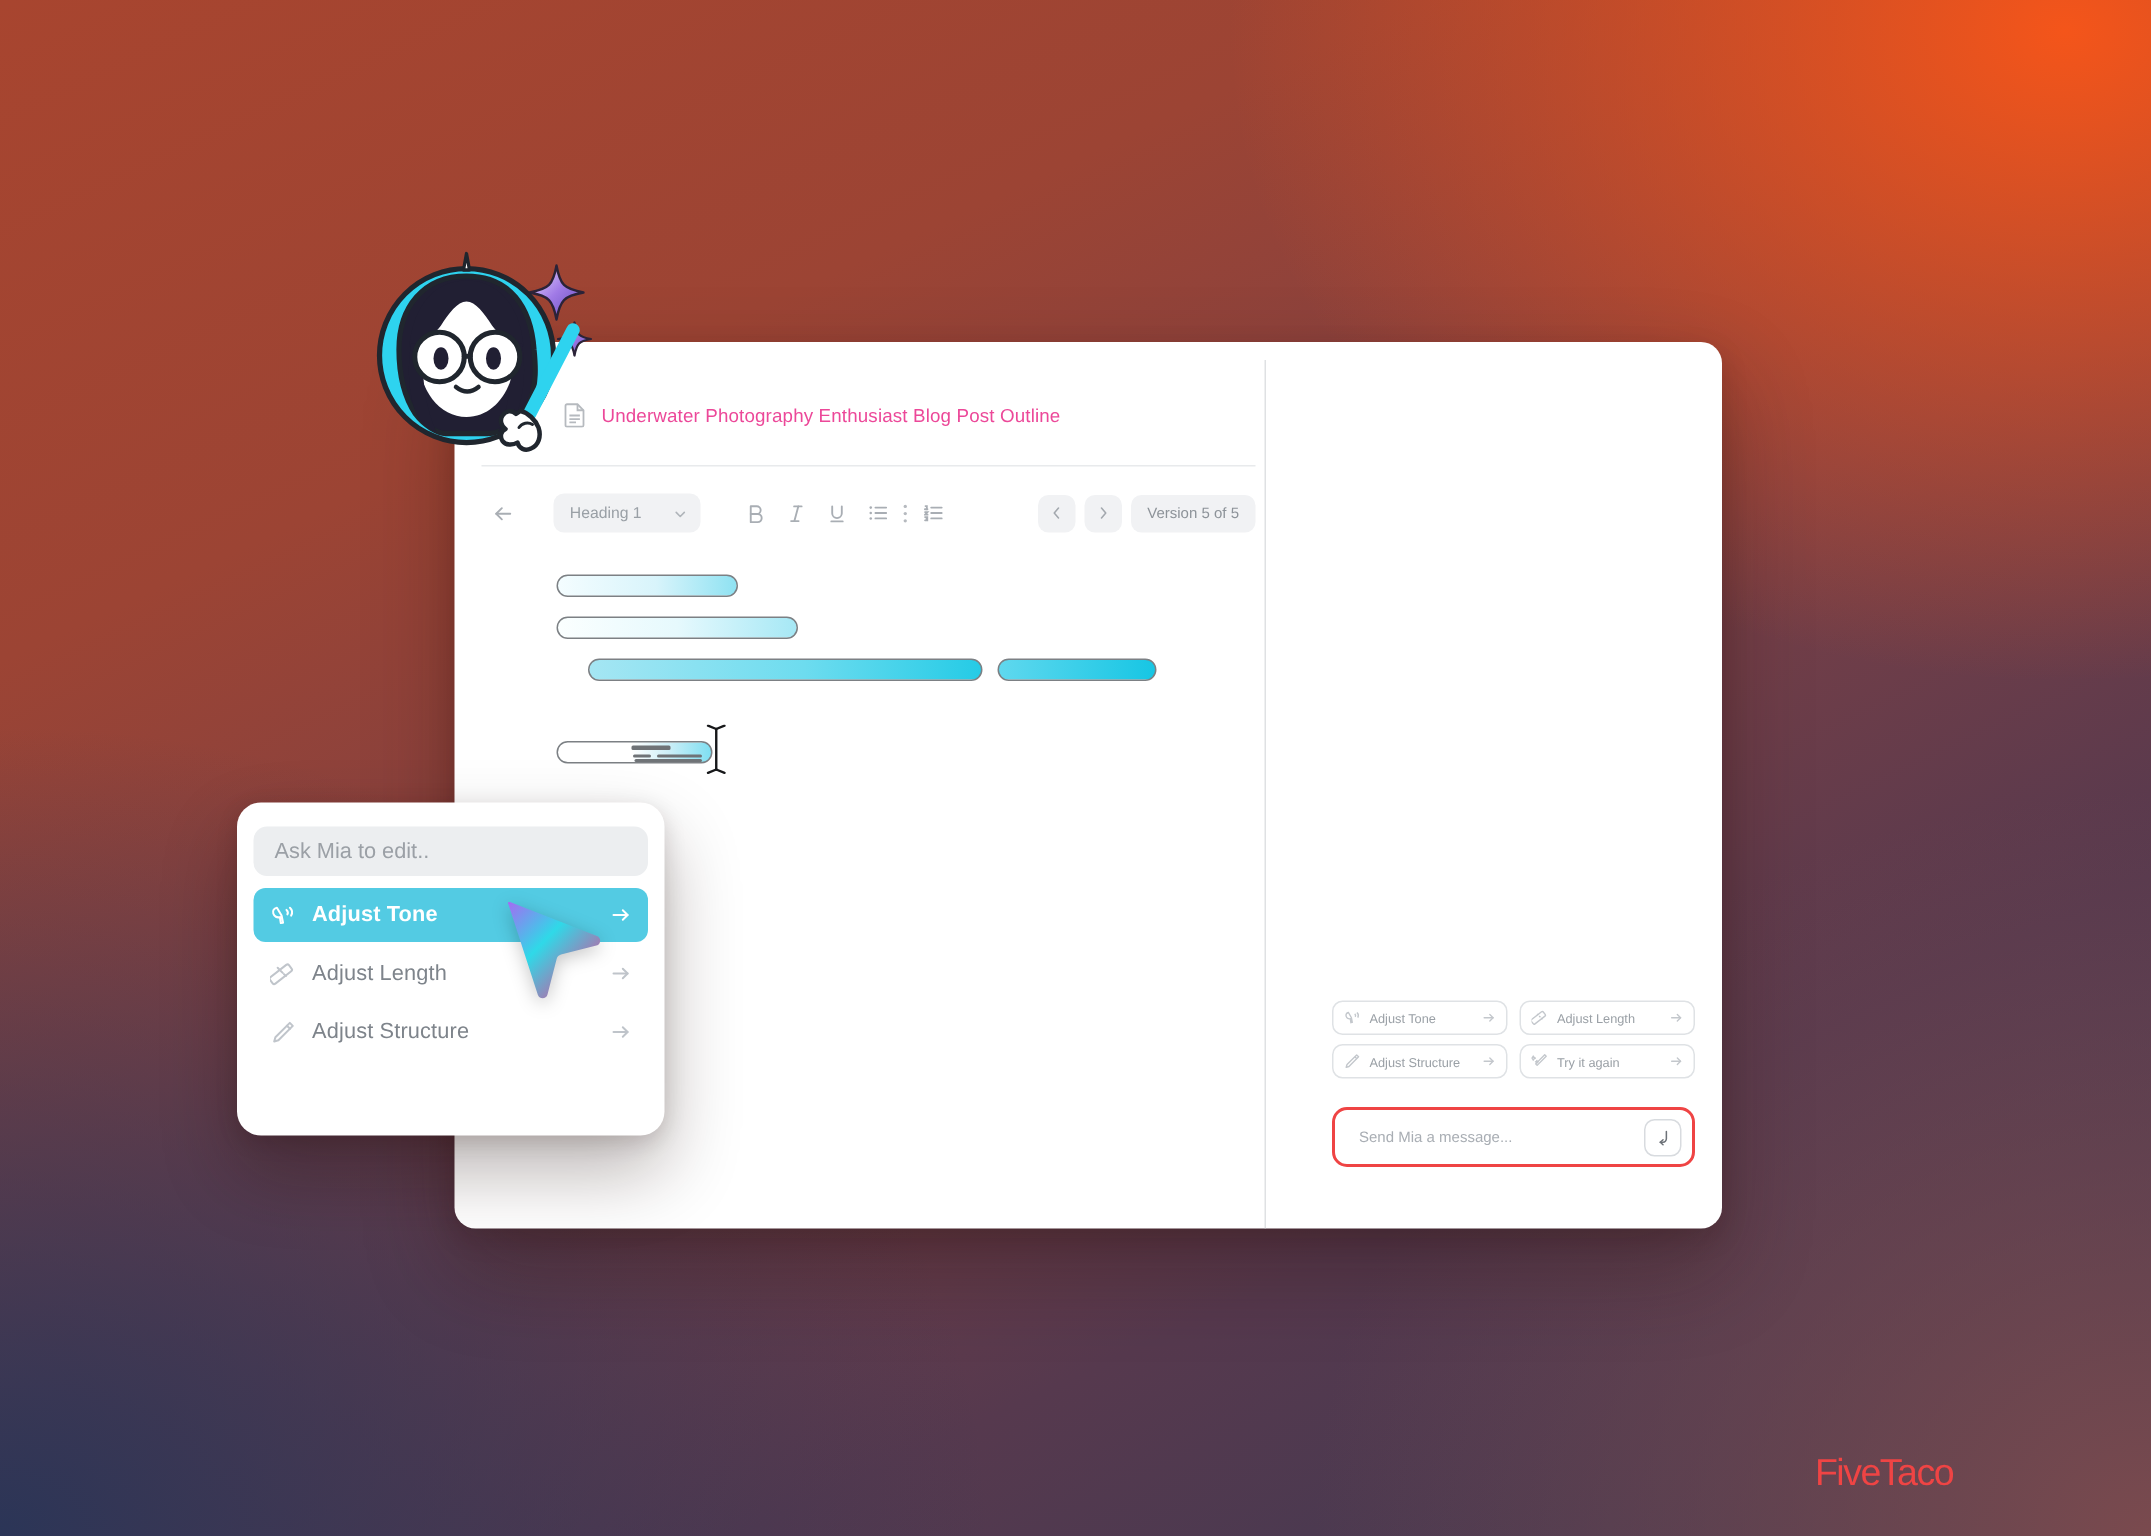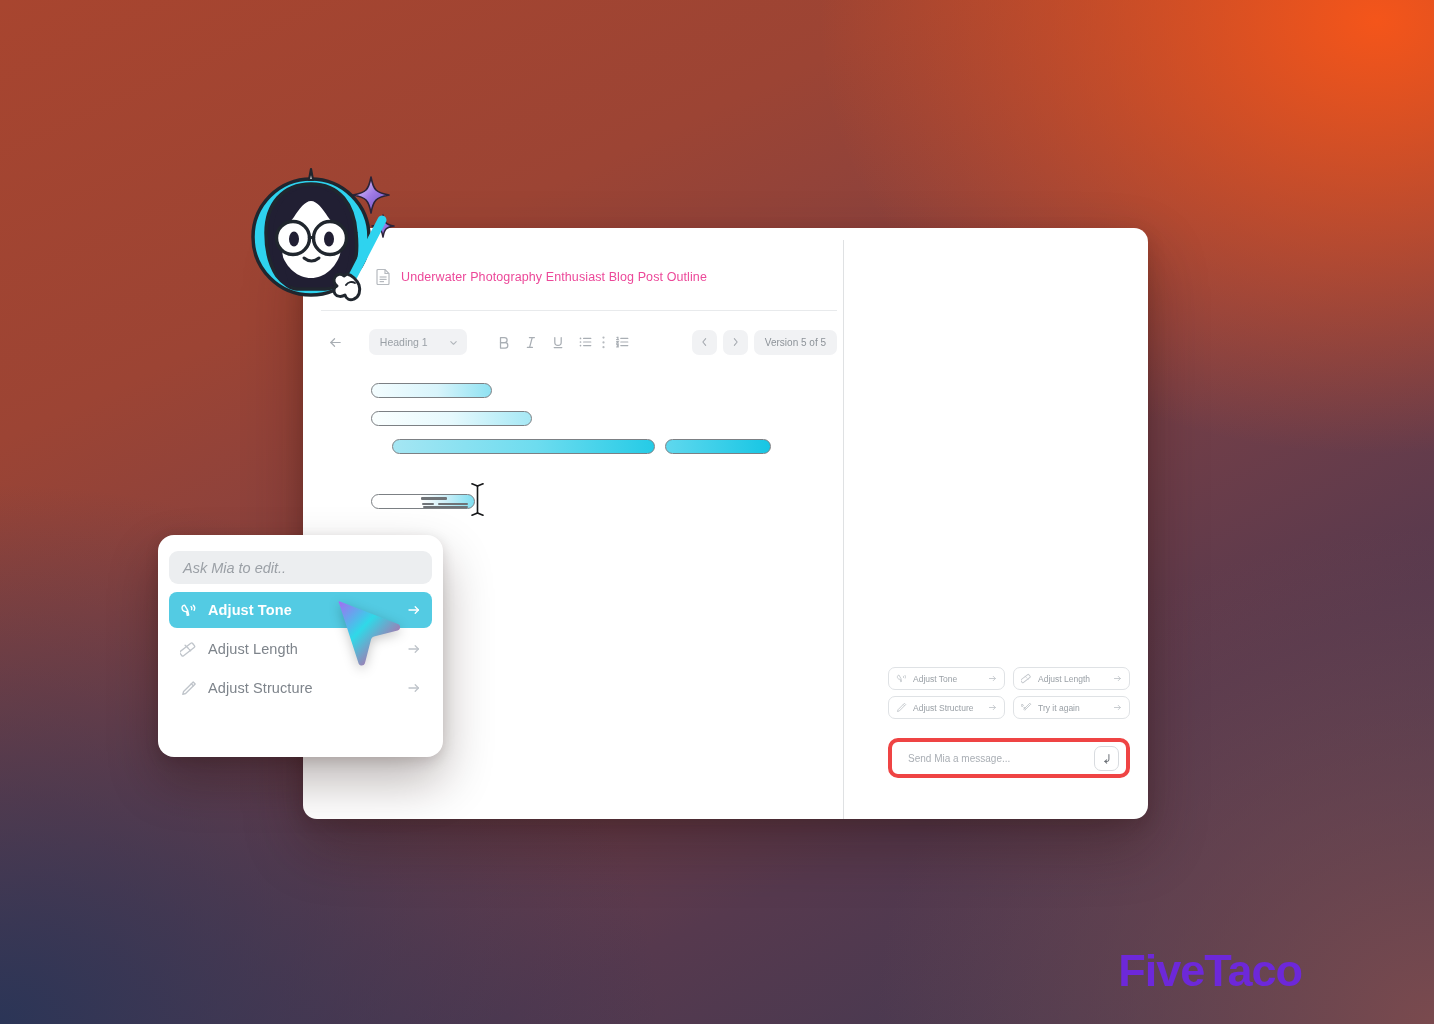--- a/index.html
+++ b/index.html
@@ -70,57 +70,57 @@
 
   
   .chips{ position:absolute; left:44px; bottom:100px; width:242px;
           display:grid; grid-template-columns:1fr 1fr; gap:6px 8px; }
   .chip{ height:23px; border:1px solid #dfe2e5; border-radius:7px;
          display:flex; align-items:center; gap:6px; padding:0 7px; background:#fff; }
   .chip .ci{ width:11px; height:11px; flex:none; color:#c3c7cc; display:flex; }
   .chip .ct{ font-size:8.5px; color:#9aa0a6; white-space:nowrap; }
   .chip .ca{ margin-left:auto; color:#c3c7cc; display:flex; }
   .composer{ position:absolute; left:44px; bottom:41px; width:242px; height:40px;
-             border:4px solid #ef4444; border-radius:10px; background:#fff;
+             border:2px solid #ef4444; border-radius:10px; background:#fff;
              display:flex; align-items:center; padding:0 7px 0 16px; }
   .composer .ph{ font-size:10px; color:#a9aeb4; }
   .send-btn{ margin-left:auto; width:25px; height:25px; border:1px solid #d8dbdf;
              border-radius:7px; display:flex; align-items:center; justify-content:center; color:#6d7278; }
 
   
   .menu{
     position:absolute; left:158px; top:535px; width:285px; height:222px;
     background:#fff; border-radius:16px;
     box-shadow:0 24px 50px rgba(30,10,8,.30), 0 4px 14px rgba(30,10,8,.14);
     padding:16px 11px 0 11px;
   }
   .menu-search{ height:33px; background:#eceef0; border-radius:9px;
-                display:flex; align-items:center; padding:0 14px; margin-bottom:8px;font-style:italic; }
+                display:flex; align-items:center; padding:0 14px; margin-bottom:8px; }
   .menu-search .ph{ font-size:14.5px; color:#9ba0a6; }
   .menu-item{ height:36px; border-radius:8px; display:flex; align-items:center;
               gap:11px; padding:0 11px 0 11px; margin-bottom:3px; }
   .menu-item.active{ background:#53cbe3; }
   .menu-item .mi{ width:17px; height:17px; flex:none; display:flex;
                   align-items:center; justify-content:center; color:#c0c5cb; }
   .menu-item.active .mi{ color:#ffffff; }
   .menu-item .mt{ font-size:14.5px; color:#7e848b; letter-spacing:.1px; }
   .menu-item.active .mt{ color:#ffffff; font-weight:bold; }
   .menu-item .ma{ margin-left:auto; color:#bfc4ca; display:flex; }
   .menu-item.active .ma{ color:#ffffff; }
 
   
   .cursor{ position:absolute; left:336px; top:601px; width:68px; height:66px;
            filter:drop-shadow(0 3px 6px rgba(0,0,0,.22)); pointer-events:none; }
 
   
   .mascot{ position:absolute; left:249px; top:163px; width:160px; height:152px; }
 
   
-  .logo{ position:absolute; right:132px; bottom:27px; font-size:45px; font-weight:bold;
-         color:#6d28d9; letter-spacing:-1px; }
+  .logo{ position:absolute; right:132px; bottom:27px; font-size:25px; font-weight:normal;
+         color:#ef4444; letter-spacing:-1px; }
 </style>
 </head>
 <body>
 
 <div class="app-card">
 
   <div class="doc-pane">
 
     <div class="doc-head">
       <span class="file-ico">

